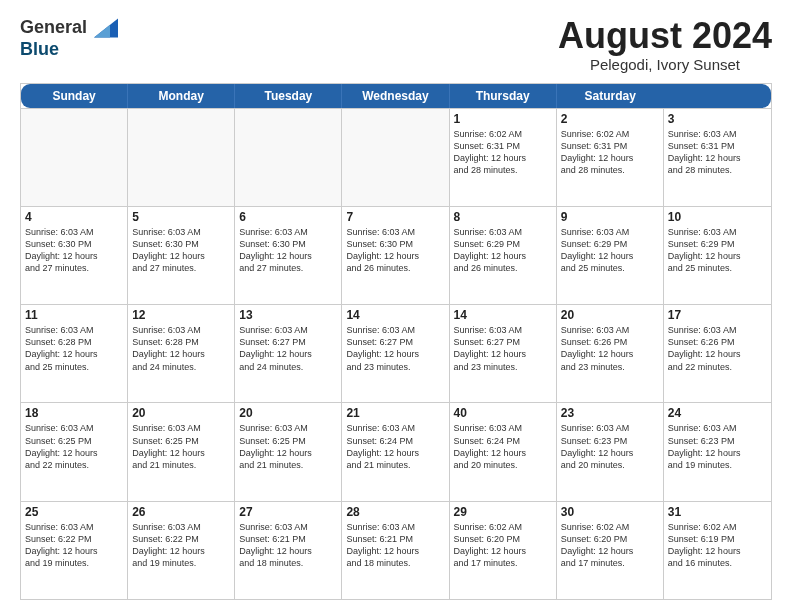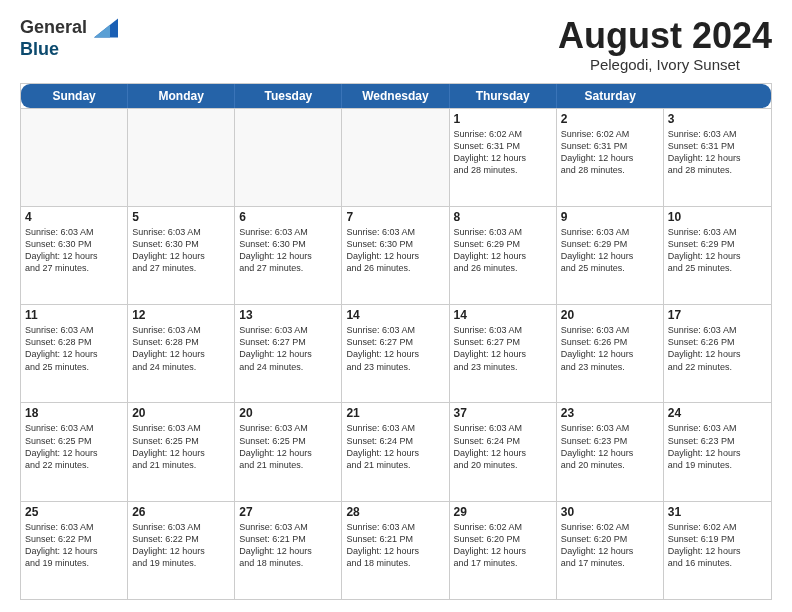--- a/index.html
+++ b/index.html
@@ -296,21 +296,21 @@
 and 21 minutes.</div>
           </div>
           <div class="cal-cell">
             <span class="day-num">21</span>
             <div class="cell-text" style="white-space: pre-line;">Sunrise: 6:03 AM
 Sunset: 6:24 PM
 Daylight: 12 hours
 and 21 minutes.</div>
           </div>
           <div class="cal-cell">
-            <span class="day-num">37</span>
+            <span class="day-num">40</span>
             <div class="cell-text" style="white-space: pre-line;">Sunrise: 6:03 AM
 Sunset: 6:24 PM
 Daylight: 12 hours
 and 20 minutes.</div>
           </div>
           <div class="cal-cell">
             <span class="day-num">23</span>
             <div class="cell-text" style="white-space: pre-line;">Sunrise: 6:03 AM
 Sunset: 6:23 PM
 Daylight: 12 hours

